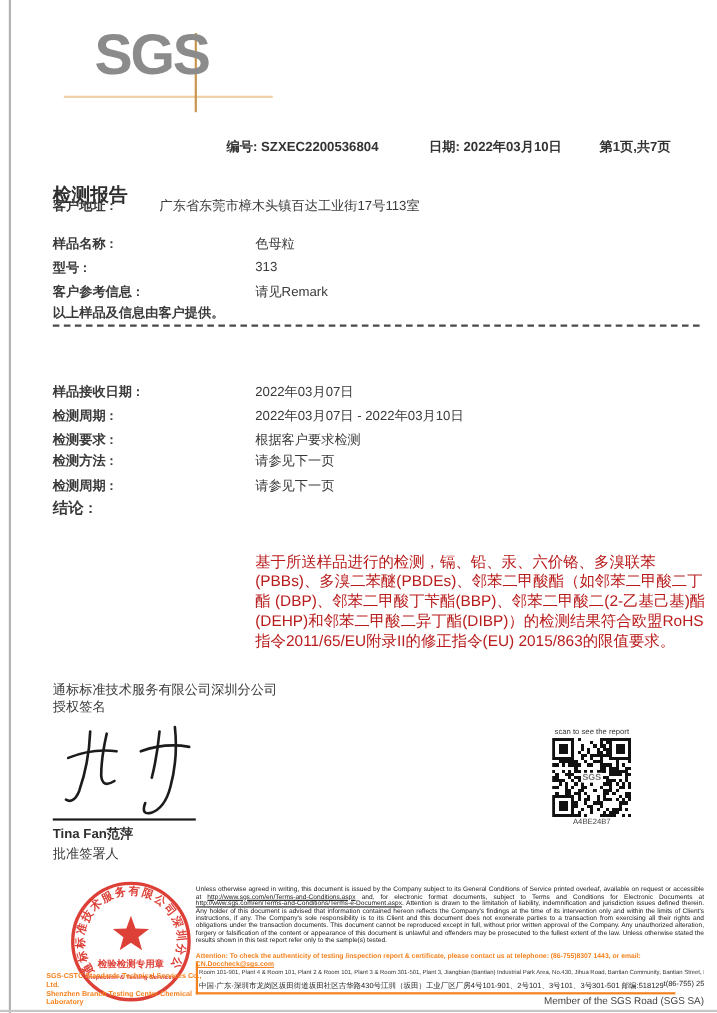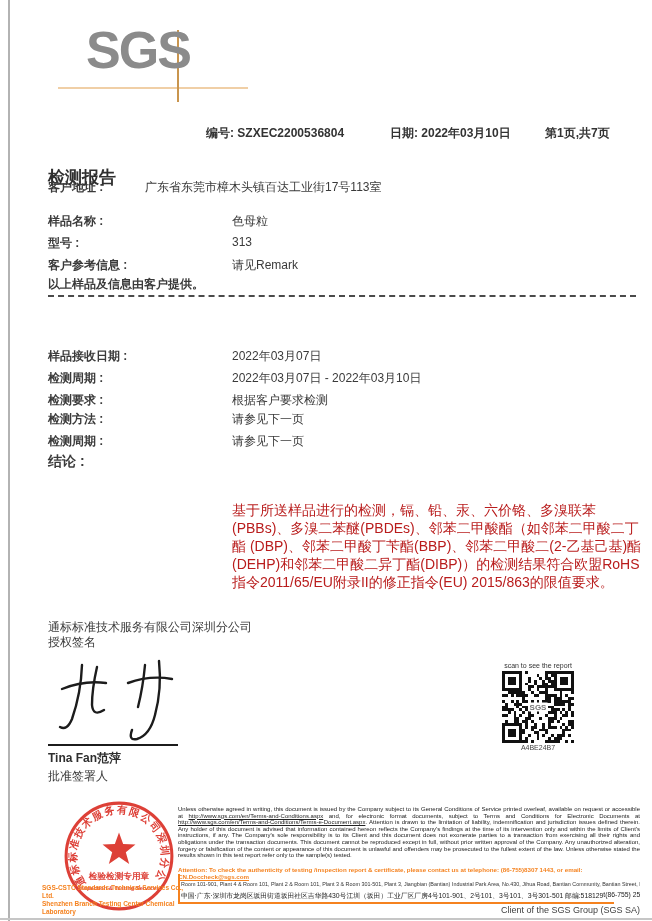--- a/index.html
+++ b/index.html
@@ -496,15 +496,15 @@
     <span>Room 101-901, Plant 4 &amp; Room 101, Plant 2 &amp; Room 101, Plant 3 &amp; Room 301-501, Plant 3, Jiangbian (Bantian) Industrial Park Area, No.430, Jihua Road, Bantian Community, Bantian Street, Longgang District, Shenzhen, Guangdong, China 518129</span>
 
   </div>
   <div class="addr-cn">
     <span>中国·广东·深圳市龙岗区坂田街道坂田社区吉华路430号江圳（坂田）工业厂区厂房4号101-901、2号101、3号101、3号301-501 邮编:518129</span>
     <span>t(86-755) 25320888</span>
 
   </div>
   <div class="addr-hline"></div>
 
-  <div class="member-note">Client of the SGS Group (SGS SA)</div>
+  <div class="member-note">Member of the SGS Road (SGS SA)</div>
   <div class="page-bottom-edge"></div>
 </div>
 
 </body></html>

